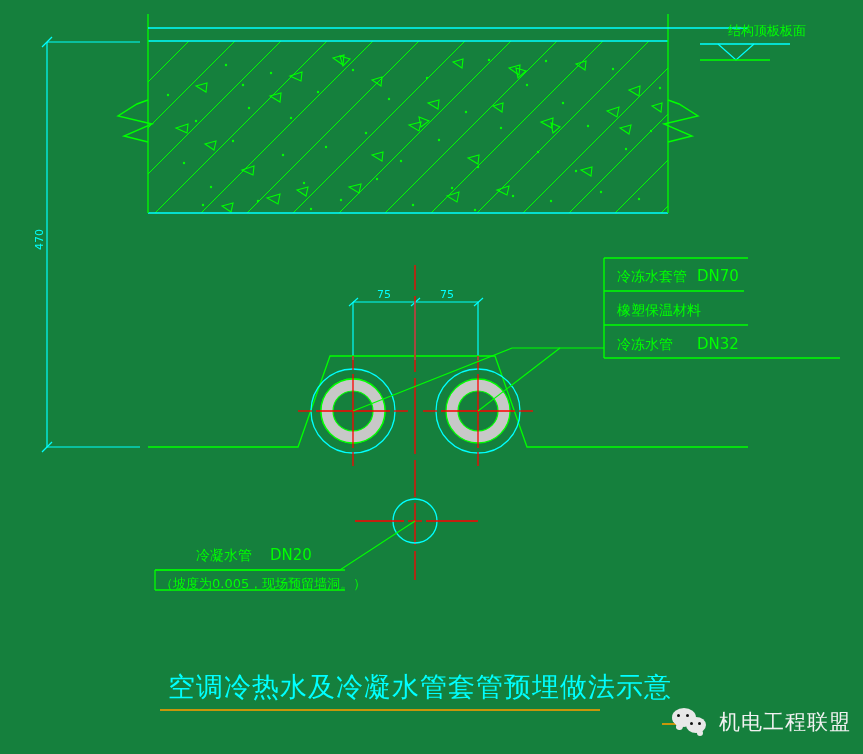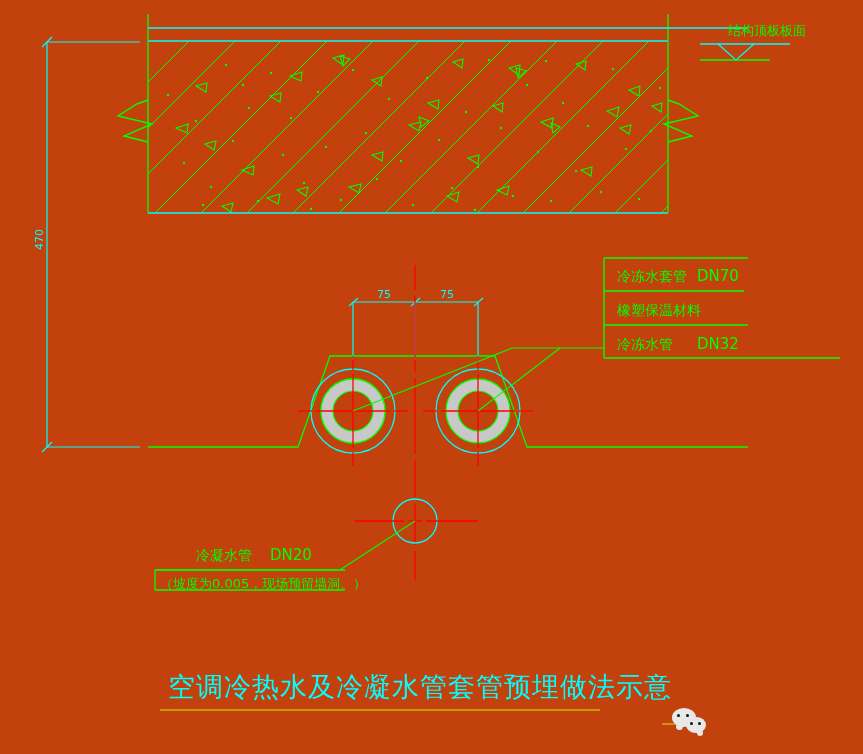--- a/index.html
+++ b/index.html
@@ -1,19 +1,19 @@
 <!DOCTYPE html>
 <html><head>
 <meta charset="utf-8">
 <title>CAD Detail</title>
 <style>
   html,body{margin:0;padding:0;background:#000;}
   body{width:863px;height:754px;overflow:hidden;
        font-family:"DejaVu Sans","Liberation Sans",sans-serif;}
-  #stage{position:relative;width:863px;height:754px;background:#c2410c;}
+  #stage{position:relative;width:863px;height:754px;background:#15803d;}
   svg#cad{position:absolute;left:0;top:0;width:863px;height:754px;display:block;}
   .wm{position:absolute;left:672px;top:708px;display:flex;align-items:center;gap:7px;}
   .wm-logo{position:relative;width:40px;height:28px;}
   .wm-b1,.wm-b2{position:absolute;background:#e8e8e8;border-radius:50%;}
   .wm-b1{width:24px;height:19px;left:0;top:0;}
   .wm-b2{width:20px;height:16px;left:14px;top:9px;}
   .wm-b1:after{content:"";position:absolute;left:4px;bottom:-3px;width:7px;height:7px;
                background:#e8e8e8;border-radius:50% 0 50% 50%;transform:rotate(10deg);}
   .wm-b2:after{content:"";position:absolute;right:3px;bottom:-3px;width:6px;height:6px;
                background:#e8e8e8;border-radius:0 50% 50% 50%;}
@@ -256,15 +256,16 @@
     <div class="wm-logo">
       <div class="wm-b1">
           <span class="dot" style="left:5px;top:6px;"></span>
                          <span class="dot" style="left:14px;top:6px;"></span>
         </div>
       <div class="wm-b2">
           <span class="dot" style="left:4px;top:5px;"></span>
                          <span class="dot" style="left:12px;top:5px;"></span>
         </div>
     </div>
+    <div class="wm-text">机电工程联盟</div>
   </div>
 
 </div>
 
 </body></html>

